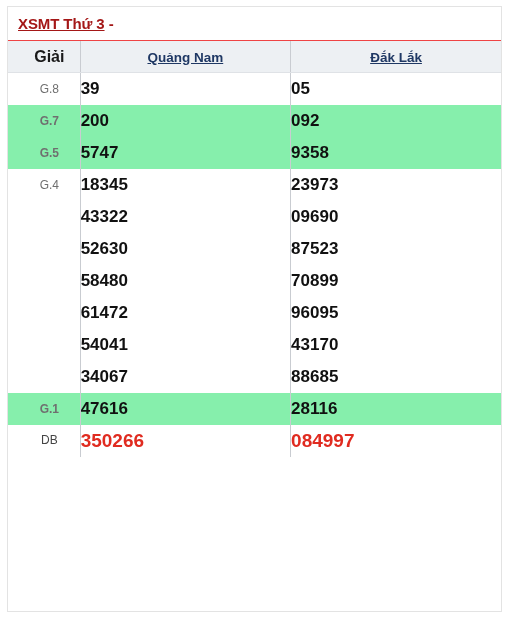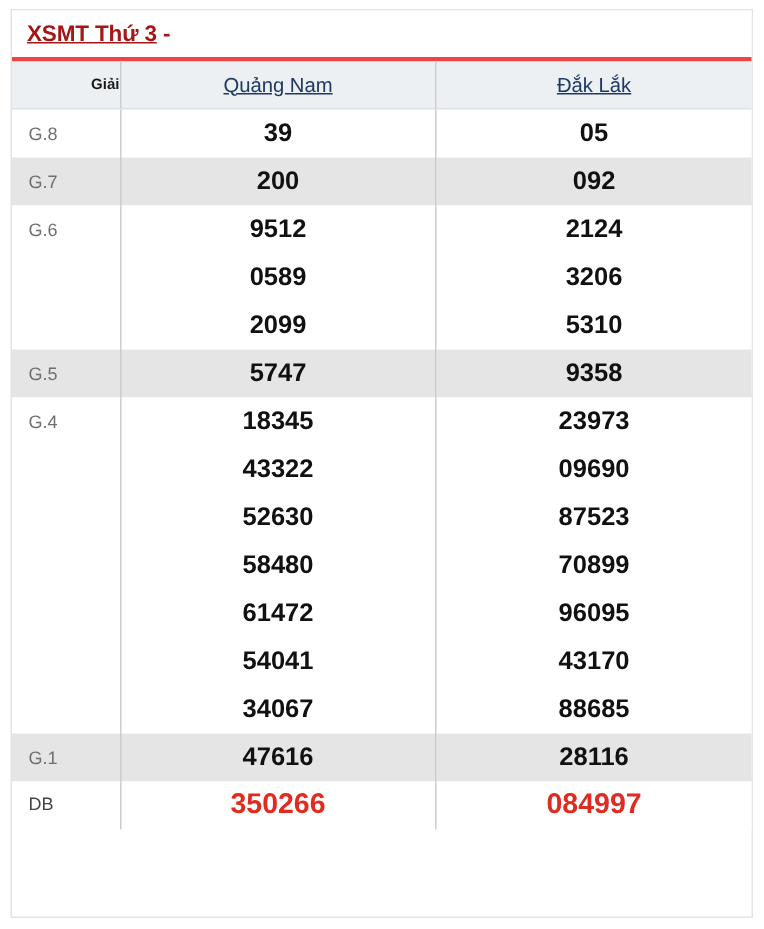--- a/index.html
+++ b/index.html
@@ -34,21 +34,21 @@
 
   
   .title-bar {
     box-sizing: border-box;
     height: 34px;
     flex: 0 0 34px;
     display: flex;
     align-items: center;
     padding-left: 10px;
     background: #ffffff;
-    border-bottom: 3px solid #ef4444;
+    border-bottom: 1px solid #ef4444;
   }
   .title-link {
     font-size: 15px;
     font-weight: bold;
     color: #a41717;
     text-decoration: underline;
     white-space: nowrap;
     letter-spacing: -0.1px;
   }
   .title-sep {
@@ -78,50 +78,49 @@
   .lotto-table td:last-child {
     border-right: none;
   }
 
   thead th {
     height: 31px;
     background: #edf0f3;
     border-bottom: 1px solid #dfe2e6;
   }
   th.prize-head {
-    font-size: 10px;
+    font-size: 16px;
     font-weight: bold;
     color: #1a1a1a;
-    text-align: right;
+    text-align: center;
     padding-left: 11px;
   }
   th.prov-head {
     text-align: center;
   }
   .prov-link {
     font-size: 13.5px;
-    font-weight: normal;
+    font-weight: bold;
     color: #1f3864;
     text-decoration: underline;
   }
 
-  tbody tr.shaded > td { background: #e5e5e5; }
+  tbody tr.shaded > td { background: #86efac; font-weight: bold; }
   tbody tr.plain  > td { background: #ffffff; }
 
   td.prize-cell {
     font-size: 12px;
     color: #6f6f6f;
-    text-align: left;
+    text-align: center;
     padding-left: 11px;
     vertical-align: top;
     padding-top: 9px;
   }
 
   td.num-cell {
-    text-align: center;
     font-size: 17px;
     font-weight: bold;
     color: #111111;
     line-height: 32px;
   }
   td.num-cell .num {
     display: block;
     height: 32px;
     line-height: 32px;
   }
@@ -176,33 +175,20 @@
           </tr>
           <tr class="shaded">
             <td class="prize-cell">G.7</td>
             <td class="num-cell">
               <span class="num">200</span>
             </td>
             <td class="num-cell">
               <span class="num">092</span>
             </td>
           </tr>
-          <tr class="plain">
-            <td class="prize-cell">G.6</td>
-            <td class="num-cell">
-              <span class="num">9512</span>
-              <span class="num">0589</span>
-              <span class="num">2099</span>
-            </td>
-            <td class="num-cell">
-              <span class="num">2124</span>
-              <span class="num">3206</span>
-              <span class="num">5310</span>
-            </td>
-          </tr>
           <tr class="shaded">
             <td class="prize-cell">G.5</td>
             <td class="num-cell">
               <span class="num">5747</span>
             </td>
             <td class="num-cell">
               <span class="num">9358</span>
             </td>
           </tr>
           <tr class="plain">

